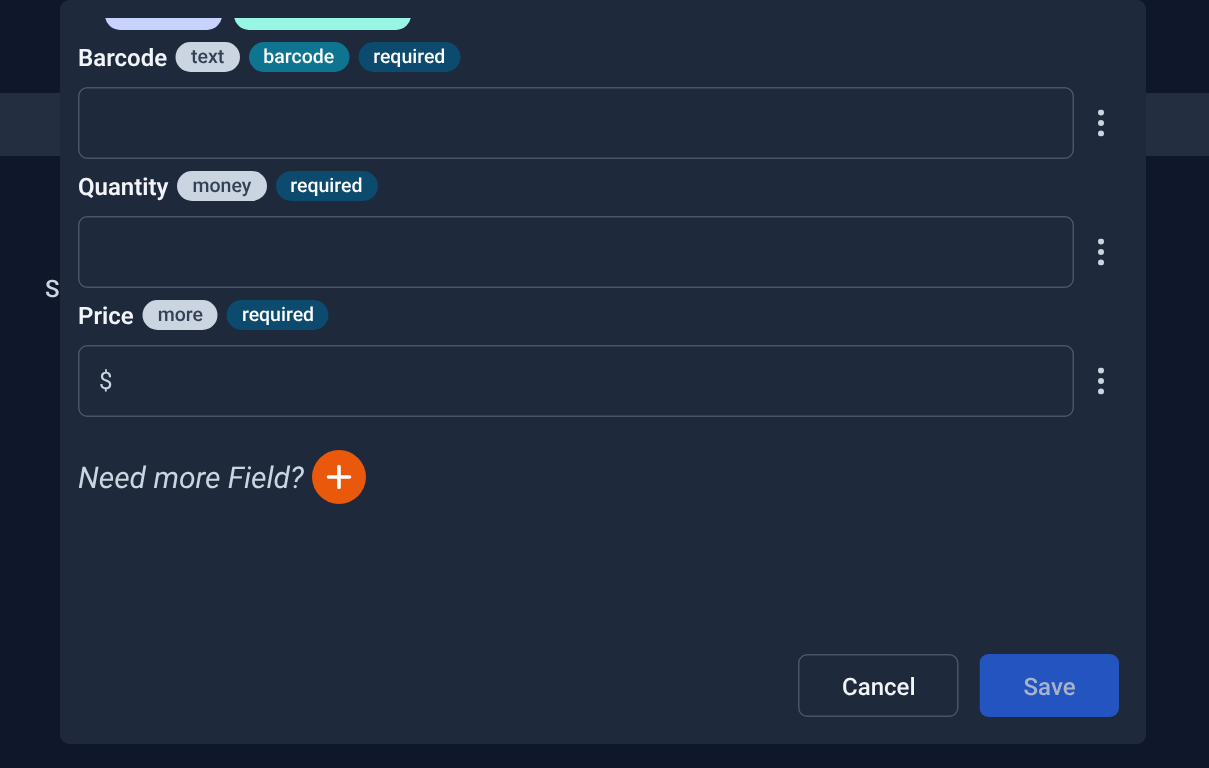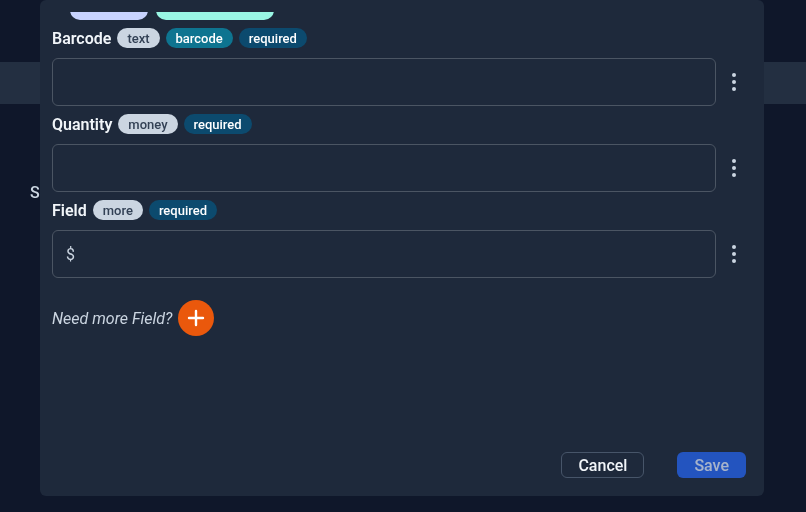--- a/index.html
+++ b/index.html
@@ -141,21 +141,21 @@
   .kebab svg { width: 4px; height: 18px; }
   .more-row {
     display: flex;
     align-items: center;
     gap: 6px;
     margin-top: 14px;
   }
   .more-text {
     font-style: italic;
     color: #cbd5e1;
-    font-size: 16px;
+    font-size: 20px;
   }
   .add-btn {
     width: 36px;
     height: 36px;
     border-radius: 50%;
     background: #ea580c;
     display: flex;
     align-items: center;
     justify-content: center;
     cursor: pointer;
@@ -163,41 +163,40 @@
   }
   .add-btn svg { width: 18px; height: 18px; }
   .footer {
     margin-top: auto;
     display: flex;
     justify-content: flex-end;
     gap: 14px;
     padding-top: 8px;
   }
   .btn {
-    height: 26px;
-    padding: 0 16px;
+    height: 42px;
+    padding: 0 28px;
     border-radius: 6px;
     font-size: 16px;
     font-weight: 500;
     display: inline-flex;
     align-items: center;
     justify-content: center;
     cursor: pointer;
     border: 1px solid transparent;
   }
   .btn-cancel {
     background: #1e293b;
     border-color: #475569;
     color: #f1f5f9;
   }
   .btn-save {
     background: #2563eb;
     color: #d4e1fb;
     opacity: 0.75;
-    margin-left: 19px;
   }
 </style>
 </head>
 <body>
 
 <div class="page-bg">
   <div class="bg-bar"></div>
   <div class="bg-letter">S</div>
 </div>
 
@@ -240,21 +239,21 @@
             <circle cx="2" cy="2" r="2" fill="currentColor"></circle>
             <circle cx="2" cy="9" r="2" fill="currentColor"></circle>
             <circle cx="2" cy="16" r="2" fill="currentColor"></circle>
           </svg>
       </div>
     </div>
   </div>
 
   <div class="field-block">
     <div class="field-header">
-      <span class="field-label">Field</span>
+      <span class="field-label">Price</span>
       <span class="chip chip-text">more</span>
       <span class="chip chip-required">required</span>
     </div>
     <div class="field-row">
       <div class="money-wrap">
         <span class="currency">$</span>
         <input class="field-input" type="text" value="" style="">
       </div>
       <div class="kebab">
         <svg viewBox="0 0 4 18">

